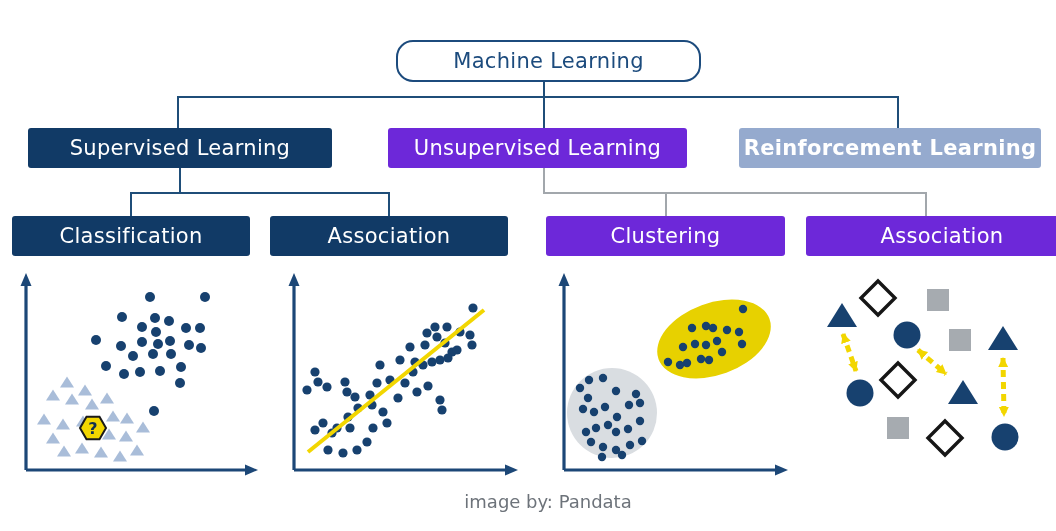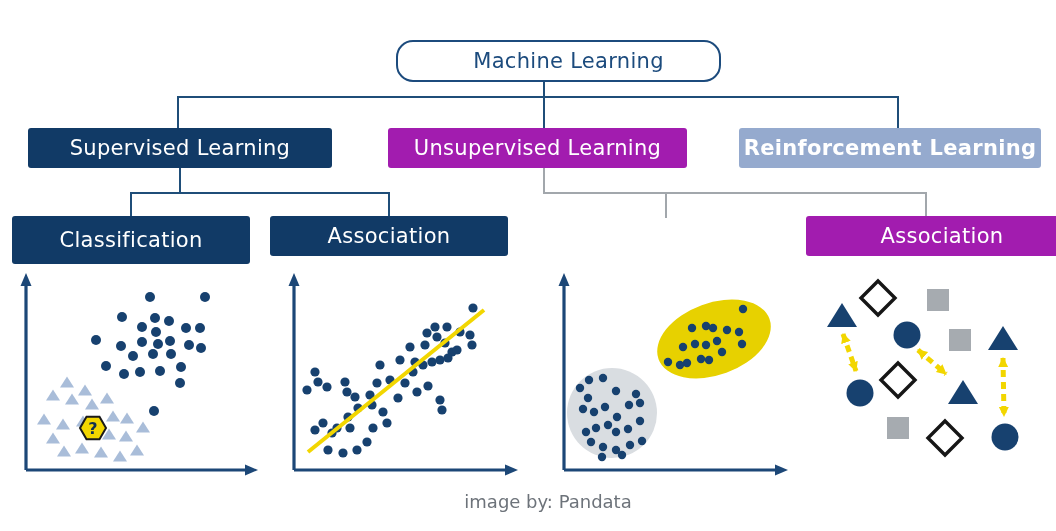--- a/index.html
+++ b/index.html
@@ -9,21 +9,21 @@
   }
   #connectors{position:absolute;left:0;top:0;z-index:0;}
   .ln-navy{stroke:#1f4e79;stroke-width:2;fill:none;}
   .ln-gray{stroke:#a2a7ac;stroke-width:2;fill:none;}
   .node{
     position:absolute;z-index:2;display:flex;align-items:center;justify-content:center;
     font-size:21px;letter-spacing:.3px;color:#ffffff;border-radius:3px;white-space:nowrap;
   }
   .node-outline{background:#ffffff;border:2px solid #1c4b7d;color:#1c4b7d;border-radius:17px;}
   .node-navy{background:#113a66;}
-  .node-gray{background:#a21caf;}
+  .node-gray{background:#6d28d9;}
   .node-lightblue{background:#95aace;}
   .plot{position:absolute;z-index:1;}
   #caption{
     position:absolute;left:0;top:491px;width:1056px;text-align:center;
     font-size:18px;color:#6d737a;z-index:2;padding-left:20px;
   }
 </style>
 </head>
 <body>
 
@@ -43,28 +43,29 @@
       <line class="ln-navy" x1="389" y1="192" x2="389" y2="218"></line>
     </g>
     <g>
       <line class="ln-gray" x1="544" y1="168" x2="544" y2="194"></line>
       <line class="ln-gray" x1="544" y1="193" x2="926" y2="193"></line>
       <line class="ln-gray" x1="666" y1="192" x2="666" y2="218"></line>
       <line class="ln-gray" x1="926" y1="192" x2="926" y2="218"></line>
     </g>
   </svg>
 
-  <div class="node node-outline" style="left:396px;top:40px;width:301px;height:38px;padding-left:20px;">Machine Learning</div>
+  <div class="node node-outline" style="left:396px;top:40px;width:301px;height:38px;">Machine Learning</div>
 
   <div class="node node-navy" style="left:28px;top:128px;width:304px;height:40px;">Supervised Learning</div>
   <div class="node node-gray" style="left:388px;top:128px;width:299px;height:40px;">Unsupervised Learning</div>
   <div class="node node-lightblue" style="left:739px;top:128px;width:302px;height:40px;font-weight:bold;">Reinforcement Learning</div>
 
-  <div class="node node-navy" style="left:12px;top:216px;width:238px;height:48px;">Classification</div>
+  <div class="node node-navy" style="left:12px;top:216px;width:238px;height:40px;">Classification</div>
   <div class="node node-navy" style="left:270px;top:216px;width:238px;height:40px;">Association</div>
+  <div class="node node-gray" style="left:546px;top:216px;width:239px;height:40px;">Clustering</div>
   <div class="node node-gray" style="left:806px;top:216px;width:272px;height:40px;">Association</div>
 
   <svg class="plot" id="plot-classification" style="left:10px;top:268px;" width="252" height="212" viewBox="0 0 252 212">
       <g>
         <line x1="16" y1="202" x2="238" y2="202" stroke="#1c4777" stroke-width="3.2"></line>
         <polygon points="248,202 235,196.5 235,207.5" fill="#1c4777"></polygon>
         <line x1="16" y1="202" x2="16" y2="15" stroke="#1c4777" stroke-width="3.2"></line>
         <polygon points="16,5 10.5,18 21.5,18" fill="#1c4777"></polygon>
       </g>
       <g>

